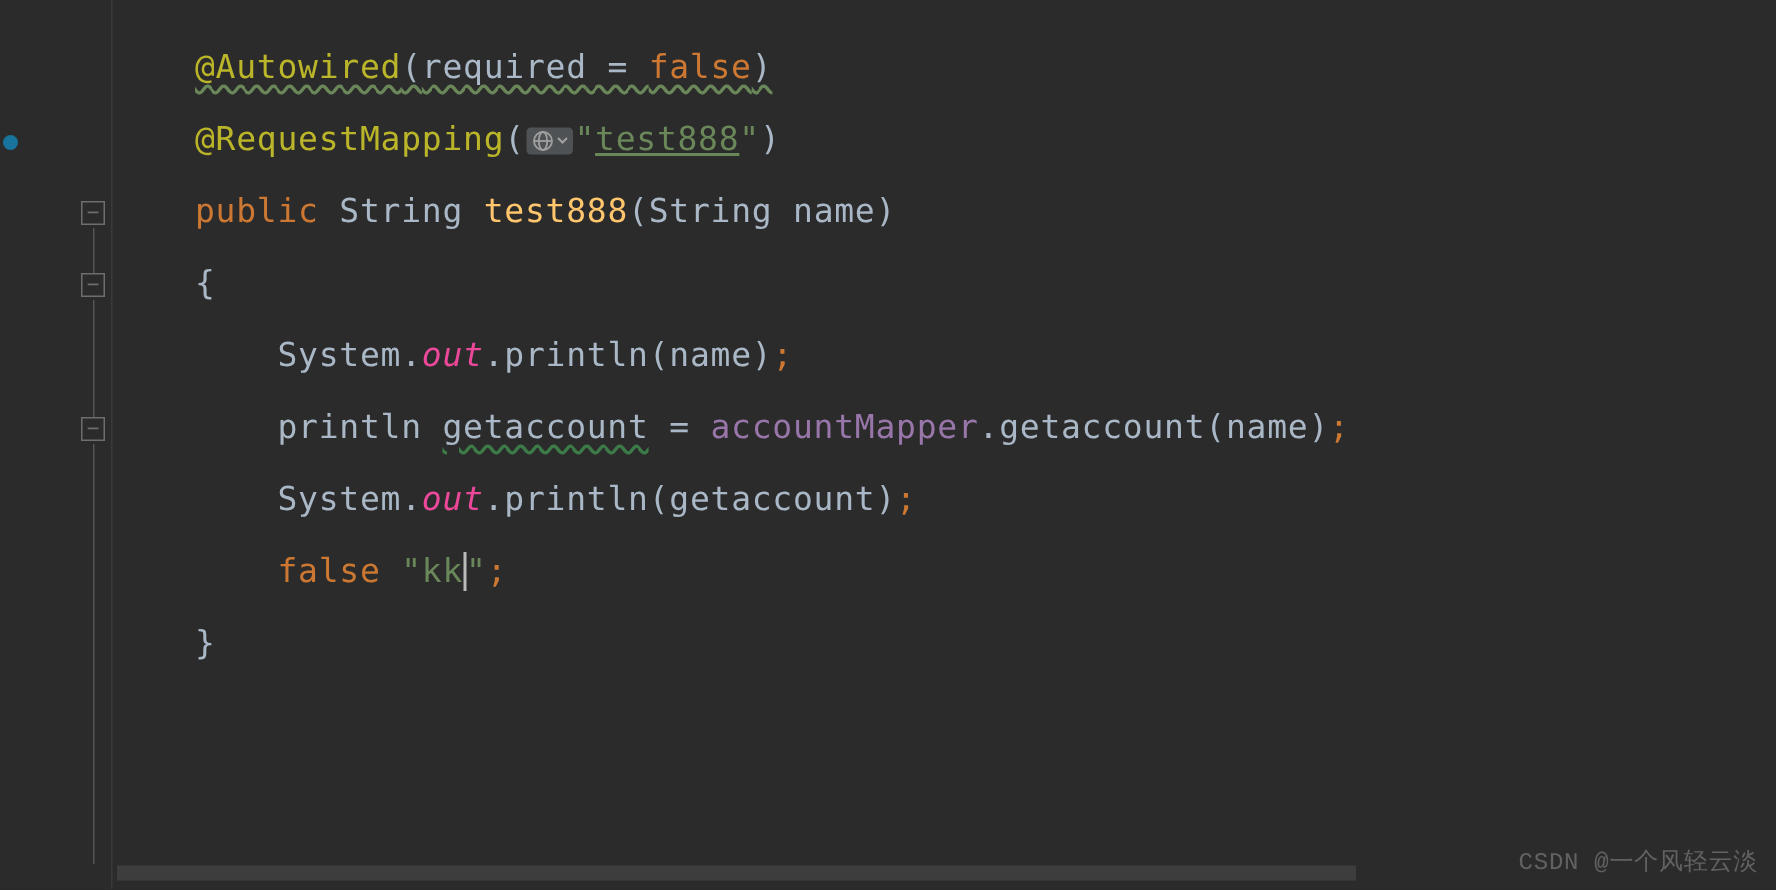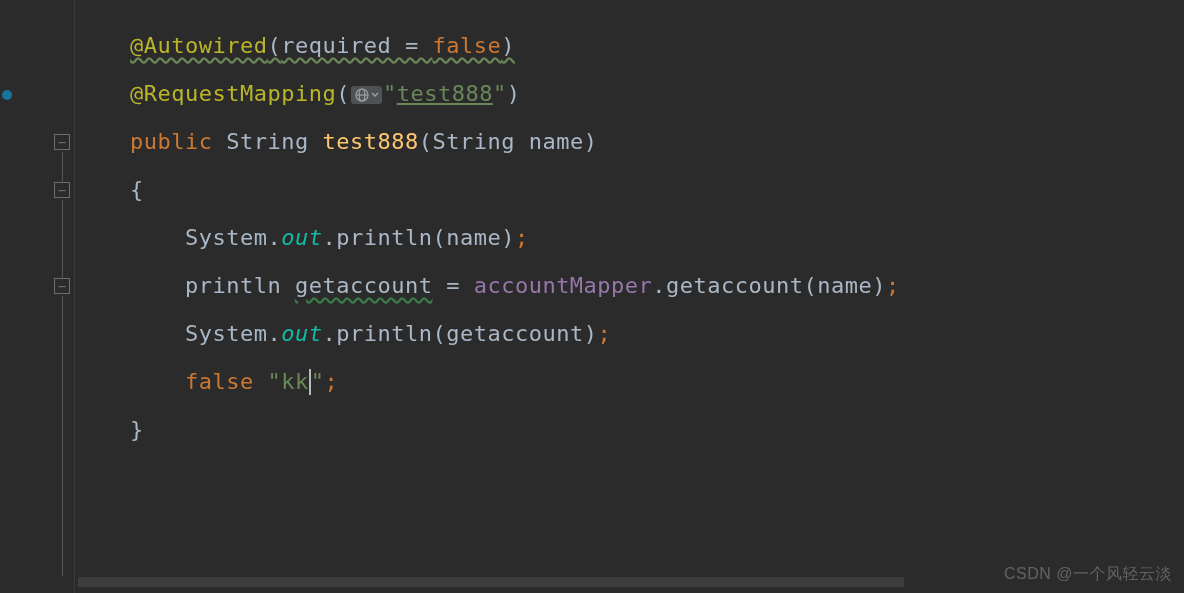--- a/index.html
+++ b/index.html
@@ -72,21 +72,21 @@
     white-space: pre;
     height: 48px;
     font-weight: 400;
     letter-spacing: 0.5px;
   }
   .at { color: #bbb529; }
   .kw-orange { color: #cc7832; }
   .method-yellow { color: #ffc66d; }
   .var-purple { color: #9876aa; }
   .string { color: #6a8759; }
-  .field-italic { color: #14b8a6; font-style: italic; margin-top: 48px; }
+  .field-italic { color: #ec4899; font-style: italic; margin-top: 48px; }
   .plain { color: #a9b7c6; }
   .paren { color: #a9b7c6; }
   .dot { color: #a9b7c6; }
   .semi { color: #cc7832; }
   .underline-link { text-decoration: underline; text-decoration-color: #6a8759; }
   .wavy-warn-olive {
     text-decoration-line: underline;
     text-decoration-style: wavy;
     text-decoration-color: #6a8759;
     text-underline-offset: 4px;
@@ -124,21 +124,21 @@
     background: #4a4a4a;
     border-radius: 0;
     opacity: 0.6;
   }
   .watermark {
     position: absolute;
     bottom: 8px;
     right: 12px;
     font-size: 16px;
     color: rgba(200,200,200,0.35);
-    font-family: Liberation Sans, sans-serif;
+    font-family: Liberation Mono, monospace;
     letter-spacing: 0.5px;
   }
 </style>
 </head>
 <body>
 
 <div class="editor">
 
   <div class="gutter">
     <div class="indicator-blue" style="top: 90px;"></div>

